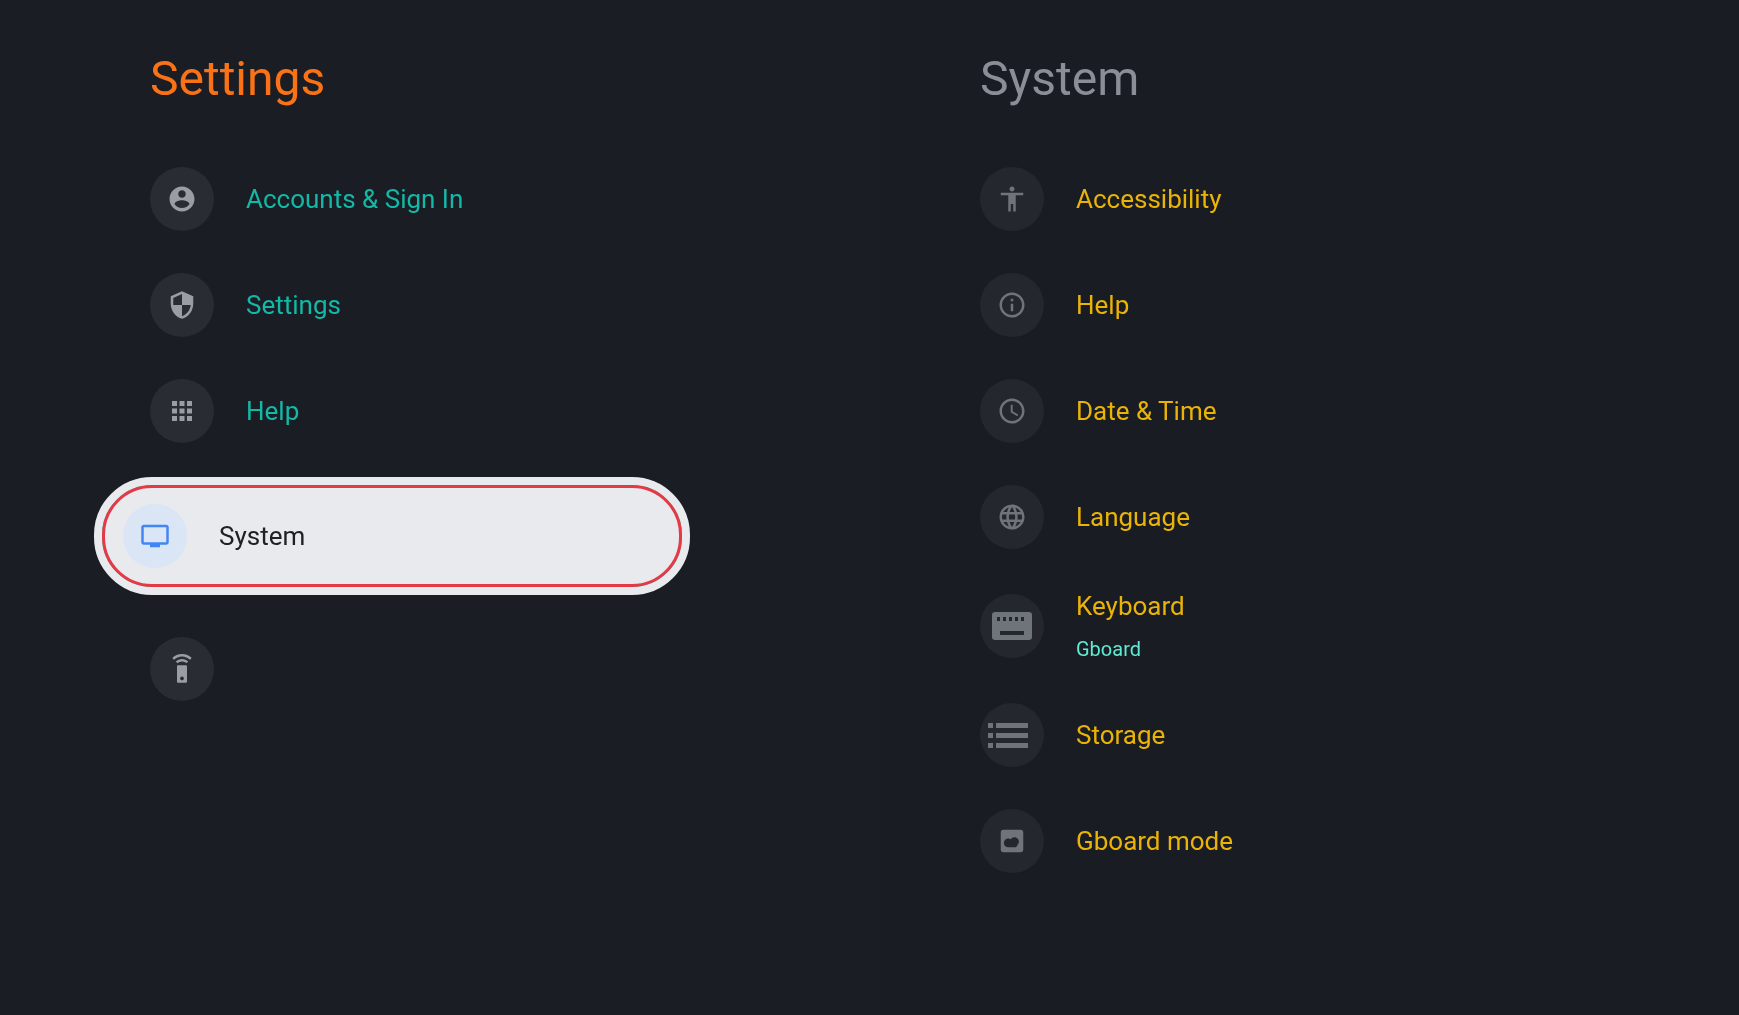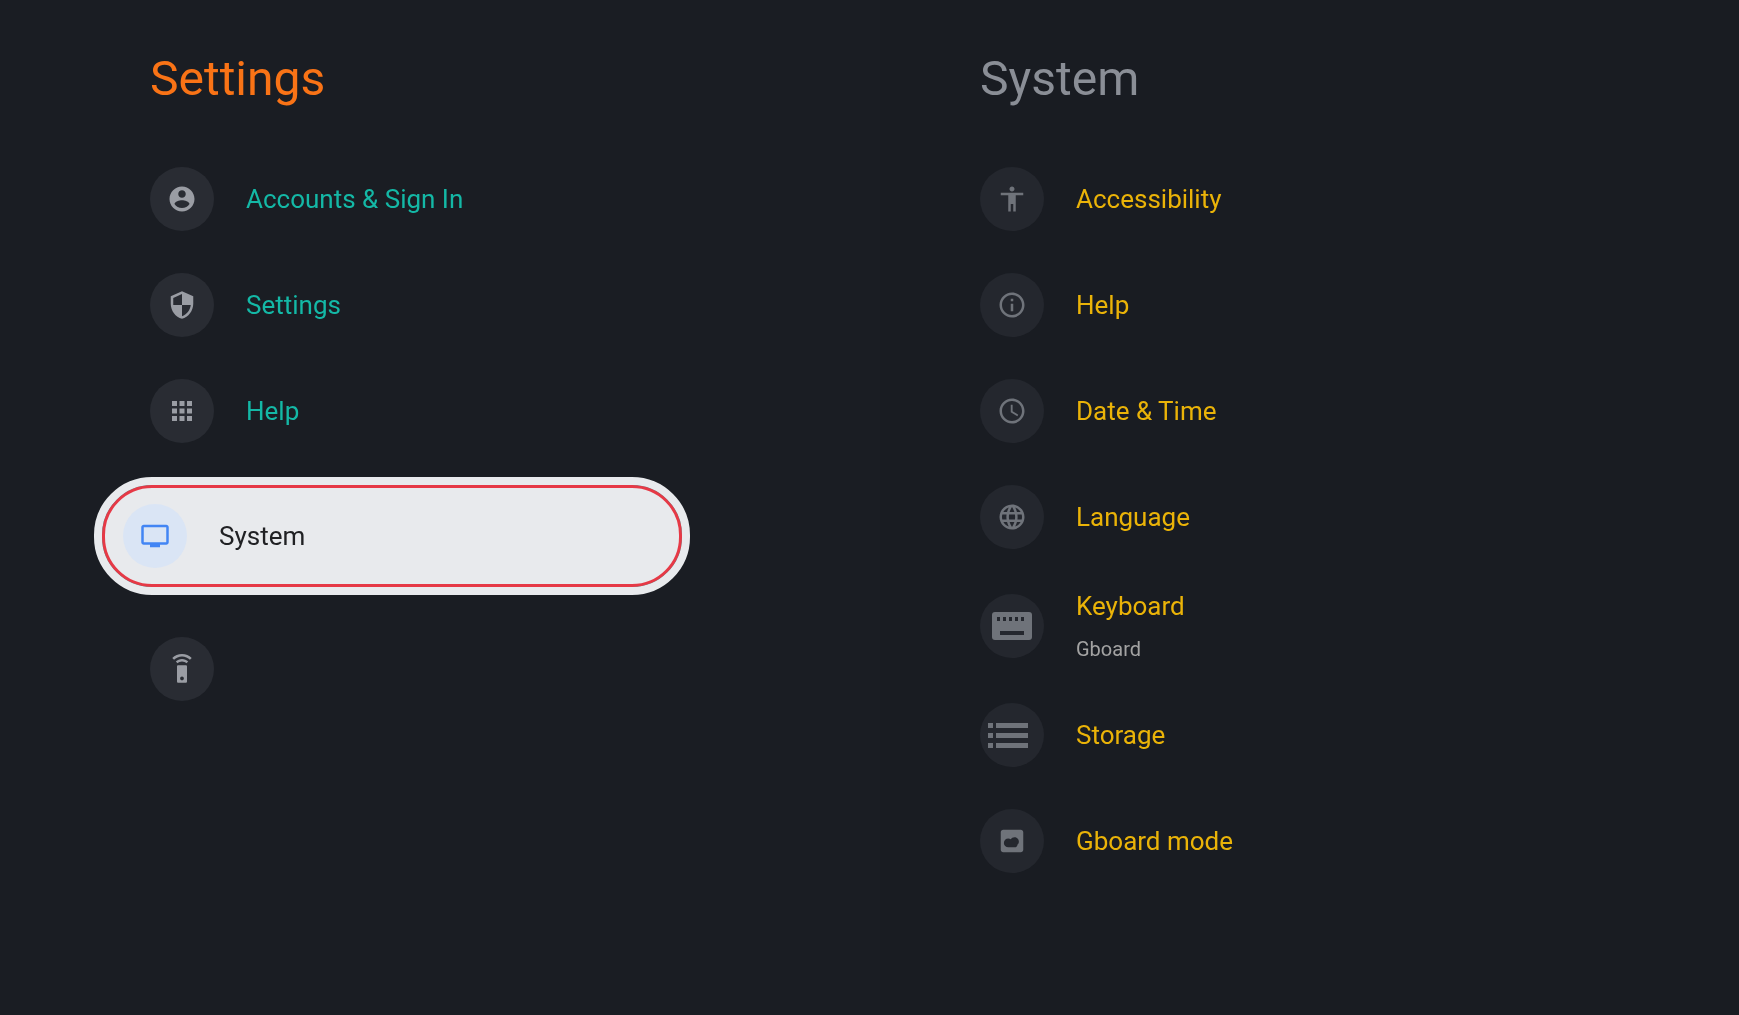--- a/index.html
+++ b/index.html
@@ -89,21 +89,21 @@
     .menu-item.selected .menu-label {
       color: #202124;
     }
     .menu-text-container {
       display: flex;
       flex-direction: column;
       gap: 16px;
     }
     .menu-sublabel {
       font-size: 20px;
-      color: #a3a3a3;
+      color: #5eead4;
     }
     .keyboard-icon-box {
       width: 40px;
       height: 28px;
       background-color: #6f737a;
       border-radius: 3px;
       position: relative;
     }
     .keyboard-icon-box::before {
       content: '';

